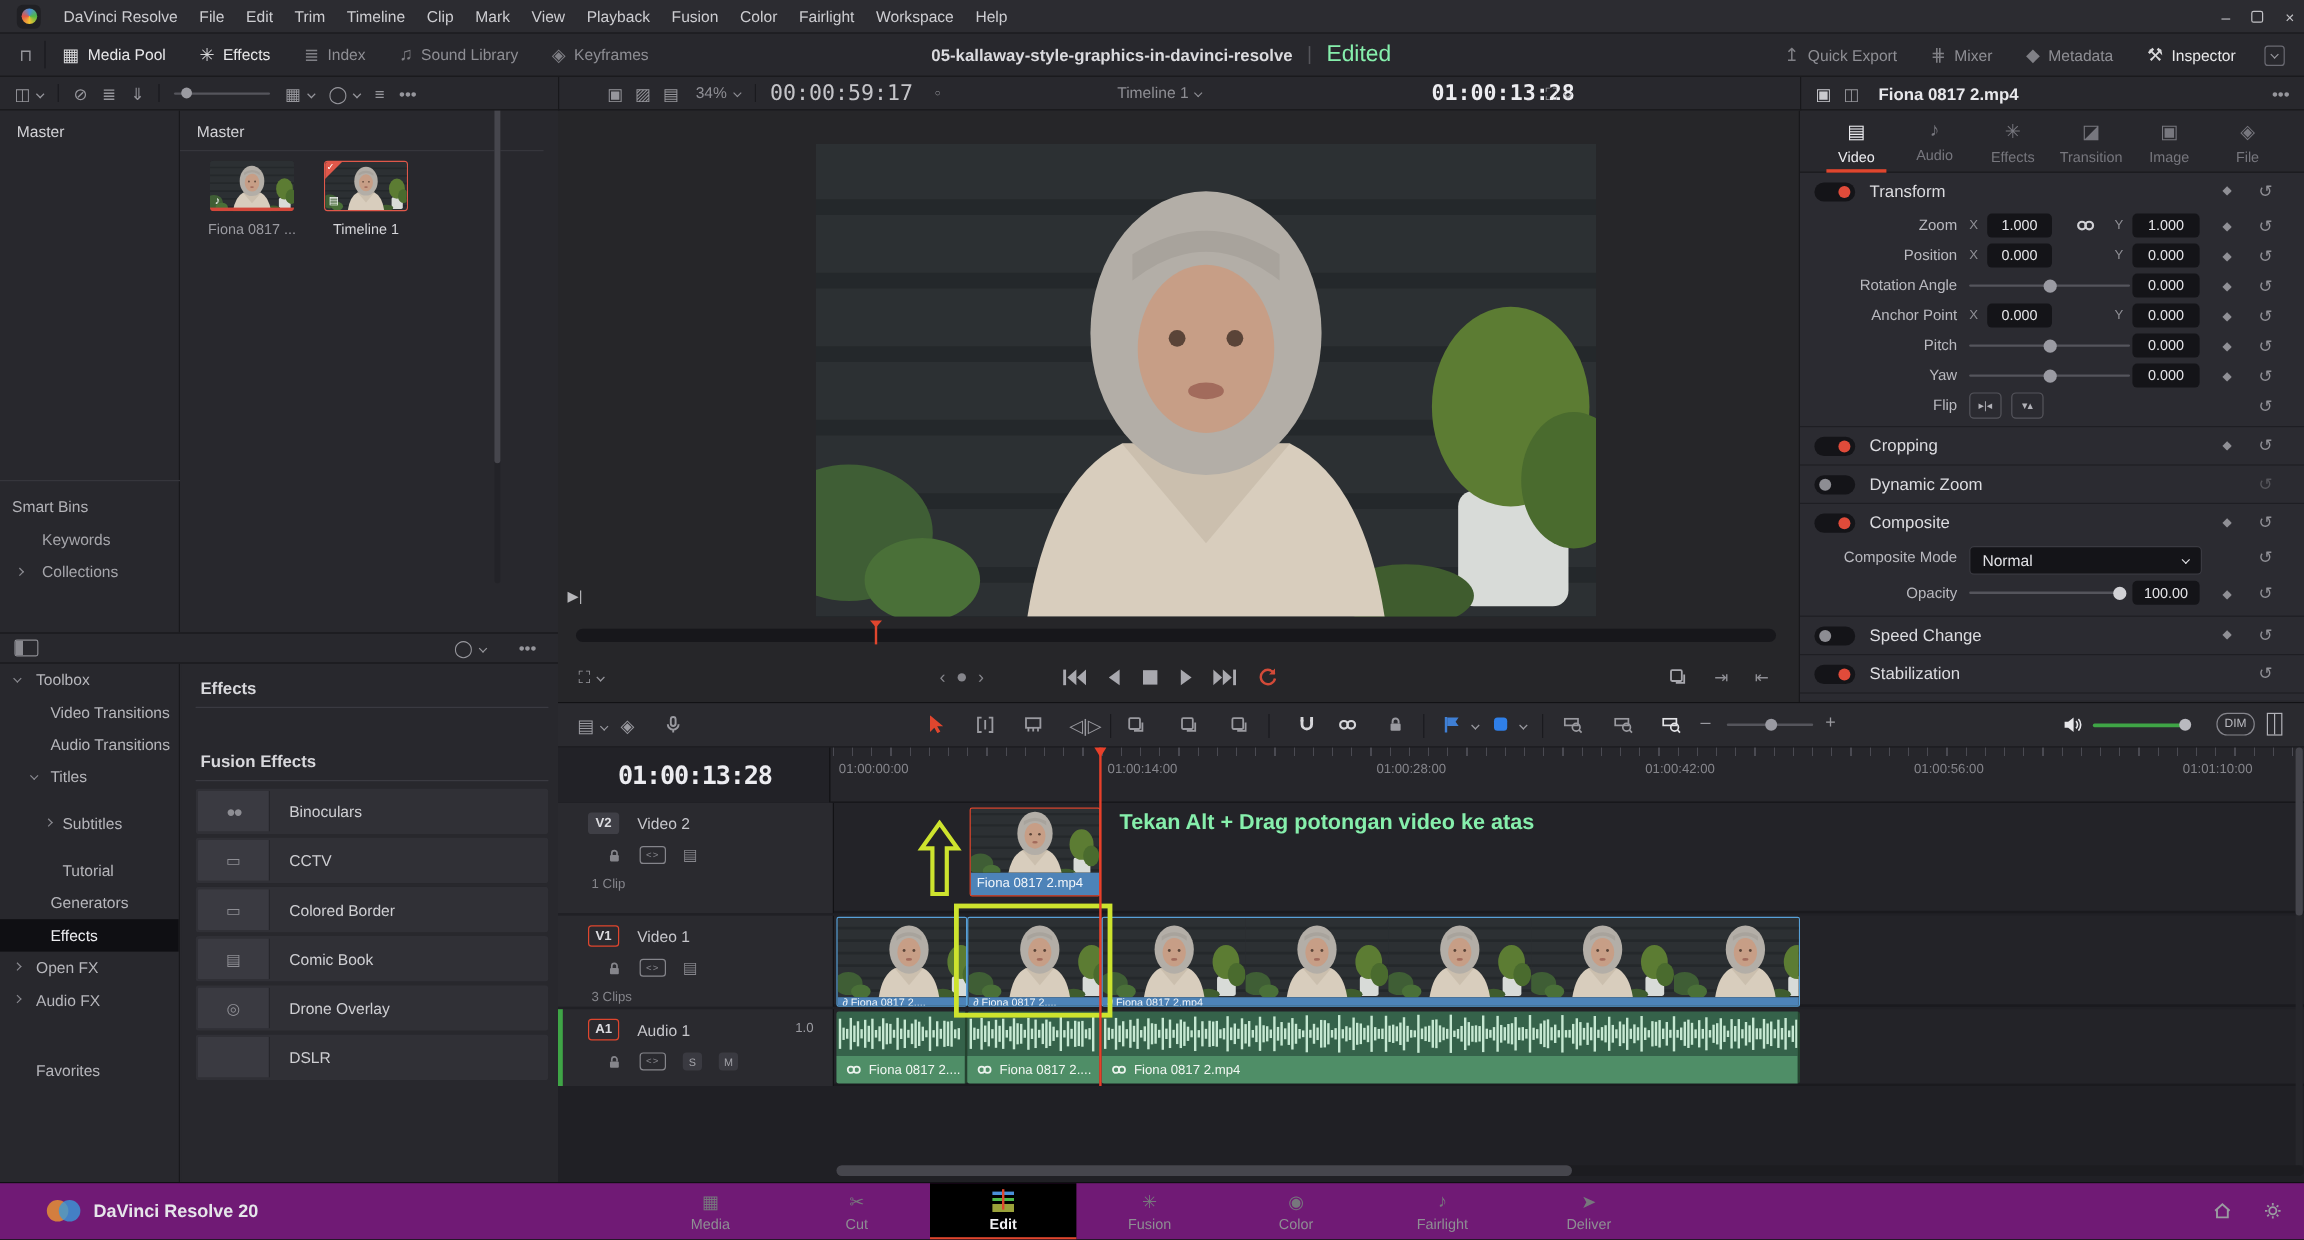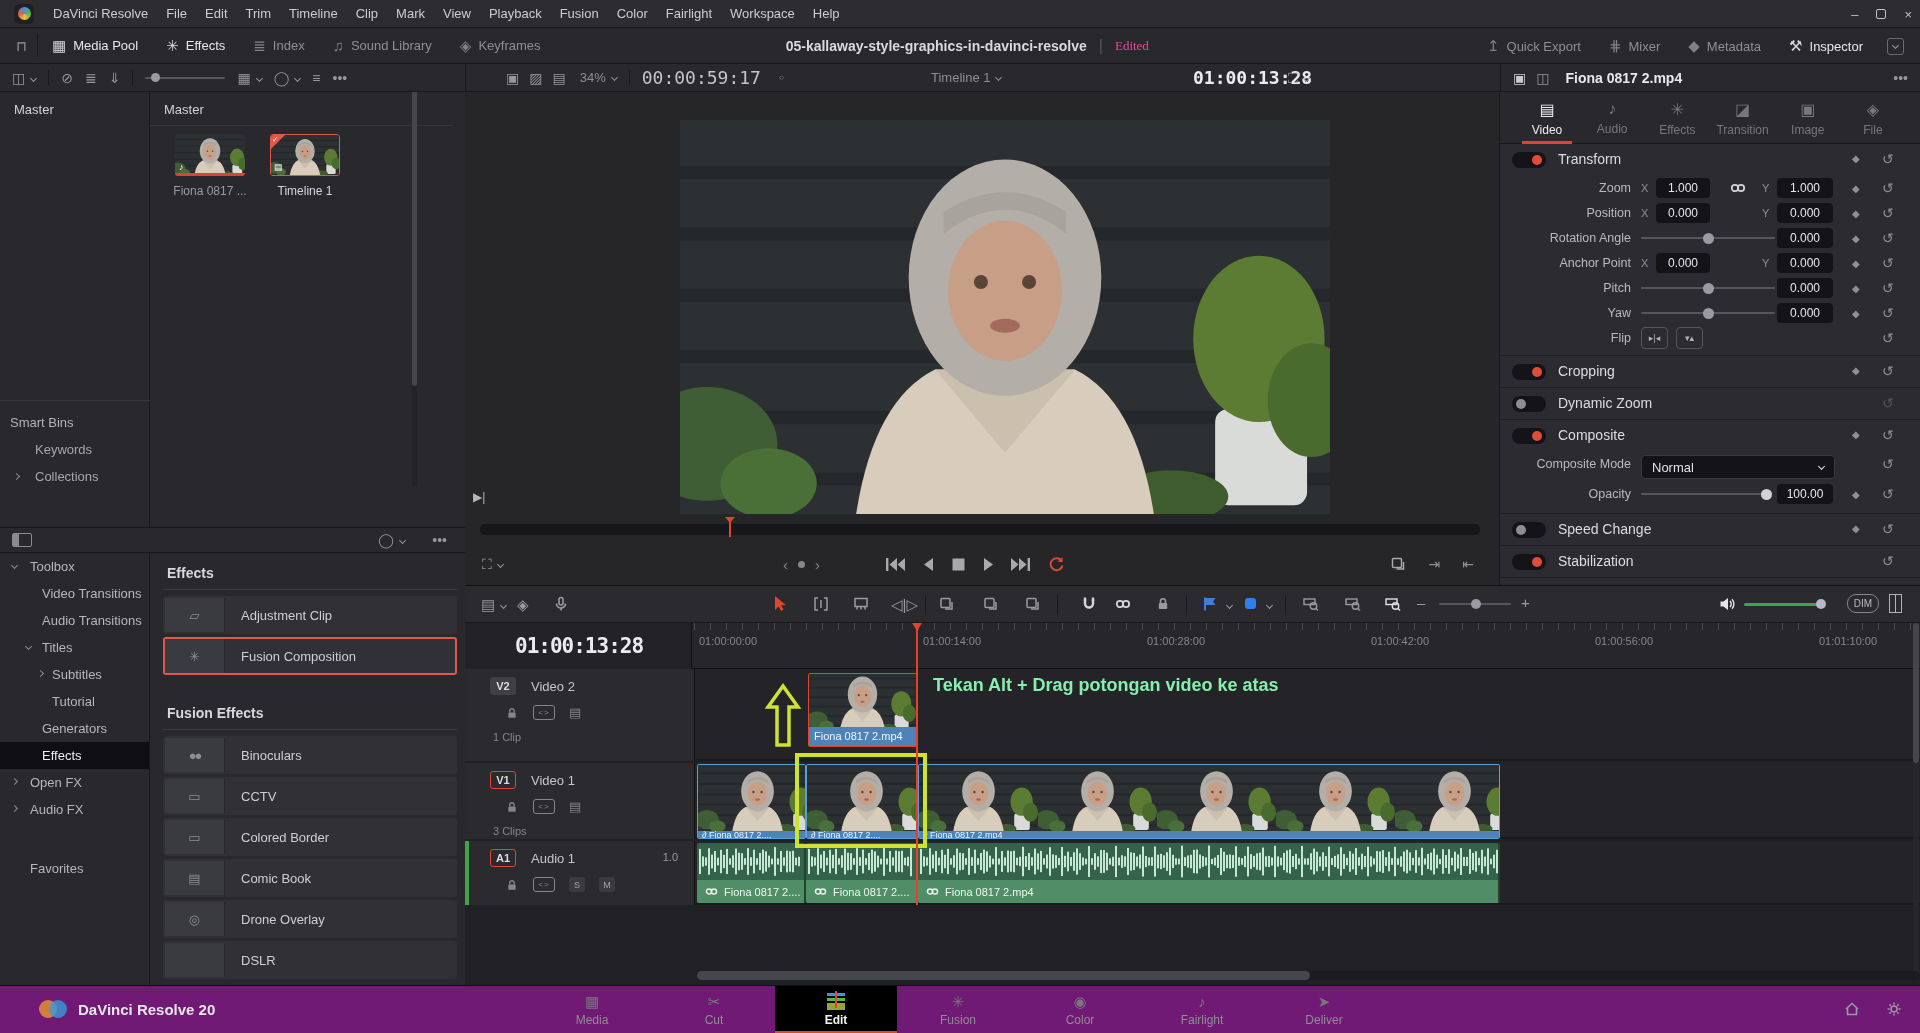--- a/index.html
+++ b/index.html
@@ -29,21 +29,21 @@
   
   #toolbar { left:0; top:28px; width:1920px; height:36px; background:#28282d;
              border-bottom:1px solid #18181b; display:flex; align-items:center; z-index:40; }
   .tb-btn { display:flex; align-items:center; gap:7px; padding:0 14px; height:36px;
             font-size:13px; color:#8e8e94; }
   .tb-btn .bic { font-size:15px; color:#808086; }
   .tb-btn.active { color:#e8e8ea; } .tb-btn.active .bic { color:#d8d8da; }
   #tb-title { position:absolute; left:50%; top:0; transform:translateX(-48%); height:36px;
               display:flex; align-items:center; gap:12px; }
   #tb-title .t { font-size:14px; font-weight:bold; color:#dadade; }
-  #tb-title .pipe { color:#55555b; } #tb-title .st { font-size:13px; color:#ec4899;font-family:Liberation Serif, serif; }
+  #tb-title .pipe { color:#55555b; } #tb-title .st { font-size:19px; color:#86efac; }
   #tb-right { position:absolute; right:6px; top:0; height:36px; display:flex; align-items:center; }
   #tb-check { width:17px; height:17px; border:1px solid #6a6a72; border-radius:3px; margin:0 10px;
               display:flex; align-items:center; justify-content:center; color:#9a9aa0; }
   #tb-check .chev { margin:0 0 2px 0; }
 
   
   .hdr3 { top:64px; height:28px; background:#28282d; border-bottom:1px solid #18181b;
           display:flex; align-items:center; z-index:30; }
   #mp-hdr { left:0; width:465px; padding-left:12px; gap:12px; }
   #vw-hdr { left:465px; width:1035px; border-left:1px solid #18181b; }
@@ -84,21 +84,21 @@
   #fx-hdr .panebox { width:20px; height:14px; border:1.2px solid #8a8a90; border-radius:2px; margin-left:12px;
                      background:linear-gradient(90deg,#8a8a90 0 6px,transparent 6px); }
   #fxtree { left:0; top:553px; width:150px; height:432px; border-right:1px solid #18181b; background:#28282d; overflow:hidden; }
   .tree-item { position:relative; height:27px; line-height:27px; font-size:13px; color:#b6b6bb; cursor:default; }
   .tree-item .tchev { display:none; position:absolute; width:5px; height:5px;
       border-right:1.5px solid #8a8a90; border-bottom:1.5px solid #8a8a90; top:10px; }
   .tree-item.chev-d .tchev { display:block; transform:rotate(45deg); }
   .tree-item.chev-r .tchev { display:block; transform:rotate(-45deg); }
   .tree-item.l0 { padding-left:30px; } .tree-item.l0 .tchev { left:12px; }
   .tree-item.l1 { padding-left:42px; } .tree-item.l1 .tchev { left:26px; }
-  .tree-item.l2 { padding-left:52px; } .tree-item.l2 .tchev { left:38px; }
+  .tree-item.l2 { padding-left:52px;margin-top:12px; } .tree-item.l2 .tchev { left:38px; }
   .tree-item.sel { background:#0f0f13; color:#ededf0; }
   .tree-item.fav { margin-top:32px; }
   #fxlist { left:151px; top:553px; width:314px; height:432px; background:#28282d; overflow:hidden; padding:4px 8px 0 12px; }
   .fx-sec-title { font-size:14px; font-weight:bold; color:#d8d8dc; padding:8px 0 8px 4px;
                   border-bottom:1px solid #3a3a41; margin-bottom:6px; }
   .fx-rows { display:flex; flex-direction:column; gap:3px; }
   .fx-row { display:flex; height:38px; background:#303036; border-radius:3px; overflow:hidden;
             border:2px solid transparent; }
   .fx-row.sel { border-color:#e0584a; }
   .fx-tile { width:60px; background:#3a3a41; border-right:1px solid #26262b;
@@ -592,36 +592,20 @@
         <span>Audio FX</span>
       </div>
 
       <div class="tree-item l0 fav">
         
         <span>Favorites</span>
       </div>
     </div>
   <div id="fxlist" class="abs">
     <div class="fx-sec-title">Effects</div>
-    <div class="fx-rows">
-
-        <div class="fx-row">
-          <div class="fx-tile">
-            <span class=" g-adj"></span>
-          </div>
-          <div class="fx-label">Adjustment Clip</div>
-        </div>
-
-        <div class="fx-row sel">
-          <div class="fx-tile">
-            <span class=" g-wand"></span>
-          </div>
-          <div class="fx-label">Fusion Composition</div>
-        </div>
-      </div>
     <div class="fxgap"></div>
     <div class="fx-sec-title">Fusion Effects</div>
     <div class="fx-rows">
 
         <div class="fx-row">
           <div class="fx-tile">
             <span class=" g-bino"></span>
           </div>
           <div class="fx-label">Binoculars</div>
         </div>

